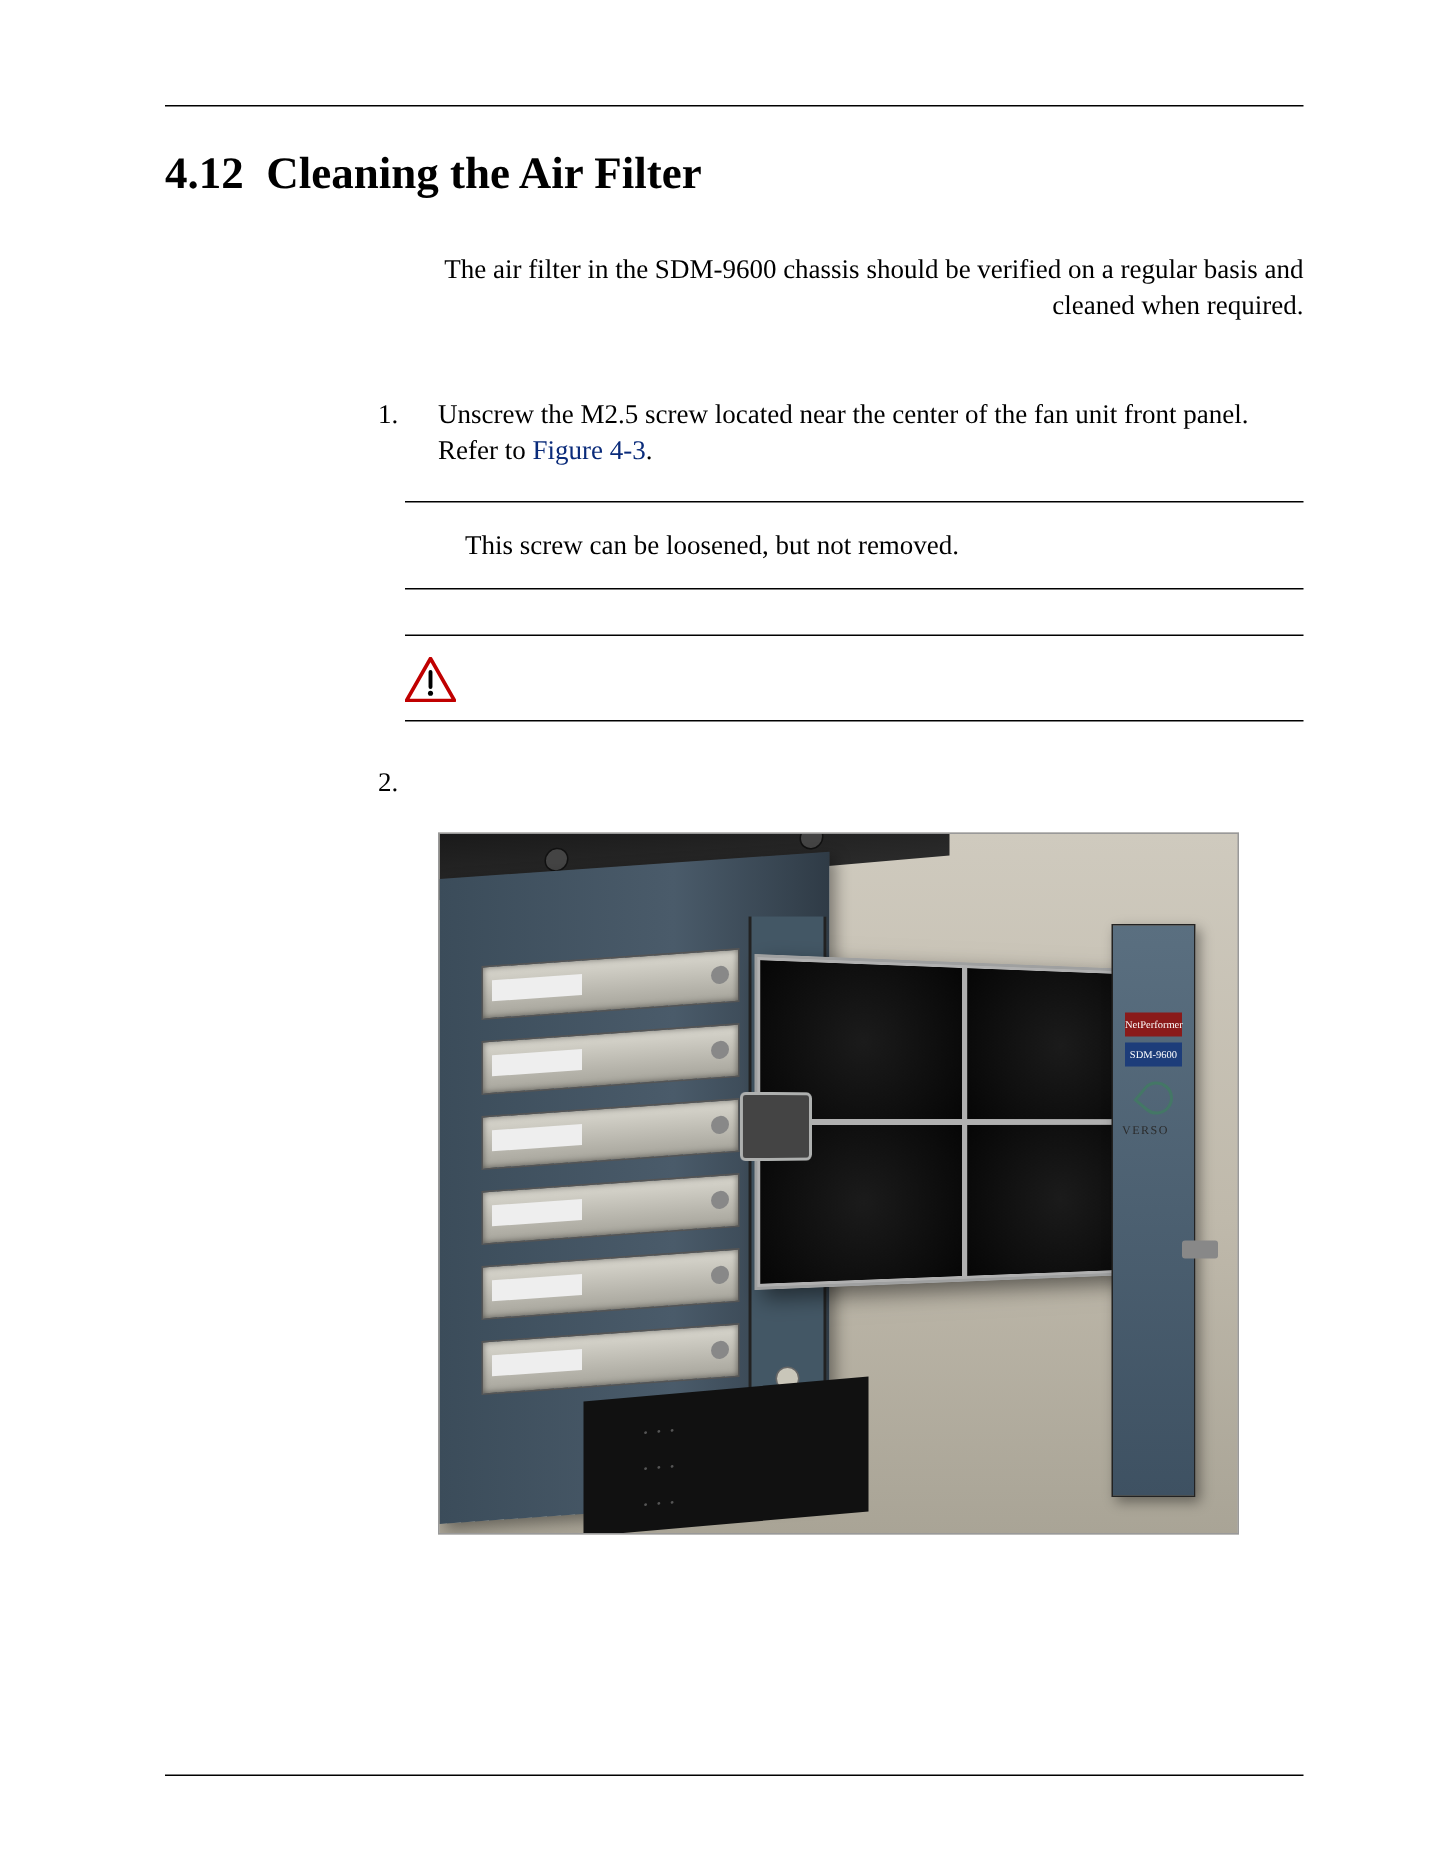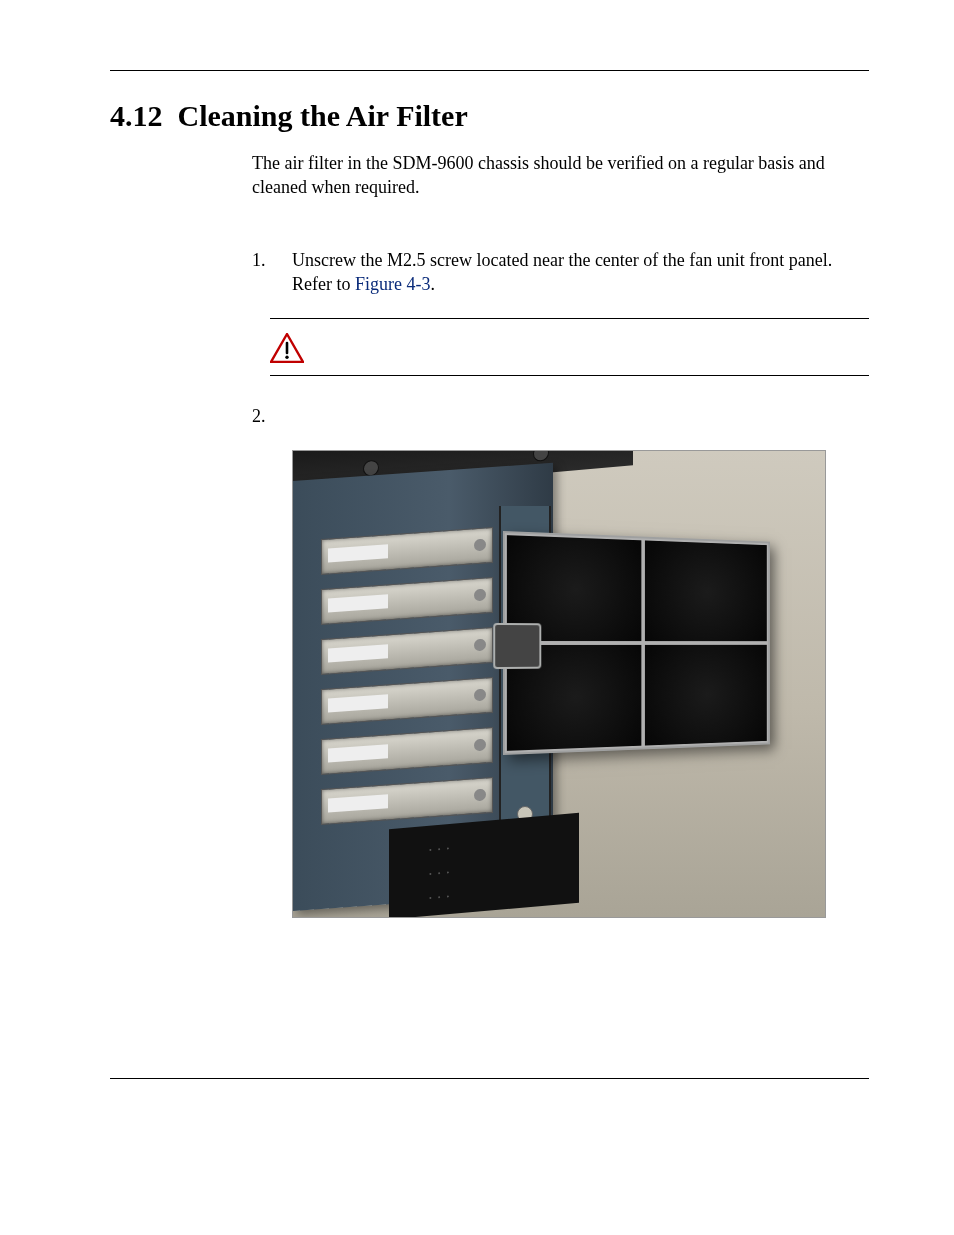--- a/index.html
+++ b/index.html
@@ -13,29 +13,30 @@
   .page {
     padding: 70px 85px 60px 110px;
   }
   .top-rule {
     border-top: 1px solid #000;
     margin-bottom: 28px;
   }
   .section-heading {
     font-size: 30px;
     font-weight: bold;
-    margin: 0 0 18px 0;
+    margin: 0 0 34px 0;
   }
   .body-indent {
     margin-left: 142px;
     font-size: 18px;
     line-height: 1.35;
   }
   .intro-paragraph {
     margin-bottom: 48px;
+    text-align: right;
   }
   .ordered-item {
     margin-left: 142px;
     display: flex;
     font-size: 18px;
     line-height: 1.35;
     margin-bottom: 22px;
   }
   .ordered-item .num {
     width: 40px;
@@ -258,20 +259,25 @@
 
   <div class="body-indent intro-paragraph">The air filter in the SDM-9600 chassis should be verified on a regular basis and cleaned when required.</div>
 
   <div class="ordered-item">
     <div class="num">1.</div>
     <div class="txt">
       <span>Unscrew the M2.5 screw located near the center of the fan unit front panel. Refer to </span><span class="figure-link">Figure 4-3</span><span>.</span>
     </div>
   </div>
 
+  <div class="note-box">
+    <div class="note-rule"></div>
+    <div class="note-content">This screw can be loosened, but not removed.</div>
+    <div class="note-rule"></div>
+  </div>
 
   <div class="warning-block">
     <div class="warning-rule"></div>
     <div class="warning-icon-row">
       <span class="warning-icon">
         <svg viewBox="0 0 34 30">
           <polygon points="17,1 33,29 1,29" fill="none" stroke="#c00000" stroke-width="2.4" stroke-linejoin="round"></polygon>
           <line x1="17" y1="10" x2="17" y2="20" stroke="#000" stroke-width="2.6" stroke-linecap="round"></line>
           <circle cx="17" cy="24.2" r="1.7" fill="#000"></circle>
         </svg>
@@ -326,17 +332,24 @@
         <div class="base-holes" style="left:40px;top:44px;">• &nbsp; • &nbsp; •</div>
         <div class="base-holes" style="left:40px;top:68px;">• &nbsp; • &nbsp; •</div>
       </div>
       <div class="filter-panel">
         <div class="filter-cell"></div>
         <div class="filter-cell"></div>
         <div class="filter-cell"></div>
         <div class="filter-cell"></div>
         <div class="filter-handle"></div>
       </div>
+      <div class="right-pillar">
+        <div class="badge red">NetPerformer</div>
+        <div class="badge blue">SDM-9600</div>
+        <div class="swirl"></div>
+        <div class="vlabel">VERSO</div>
+        <div class="screw-r"></div>
+      </div>
     </div>
   </div>
 
   <div class="bottom-rule"></div>
 </div>
 
 </body></html>

